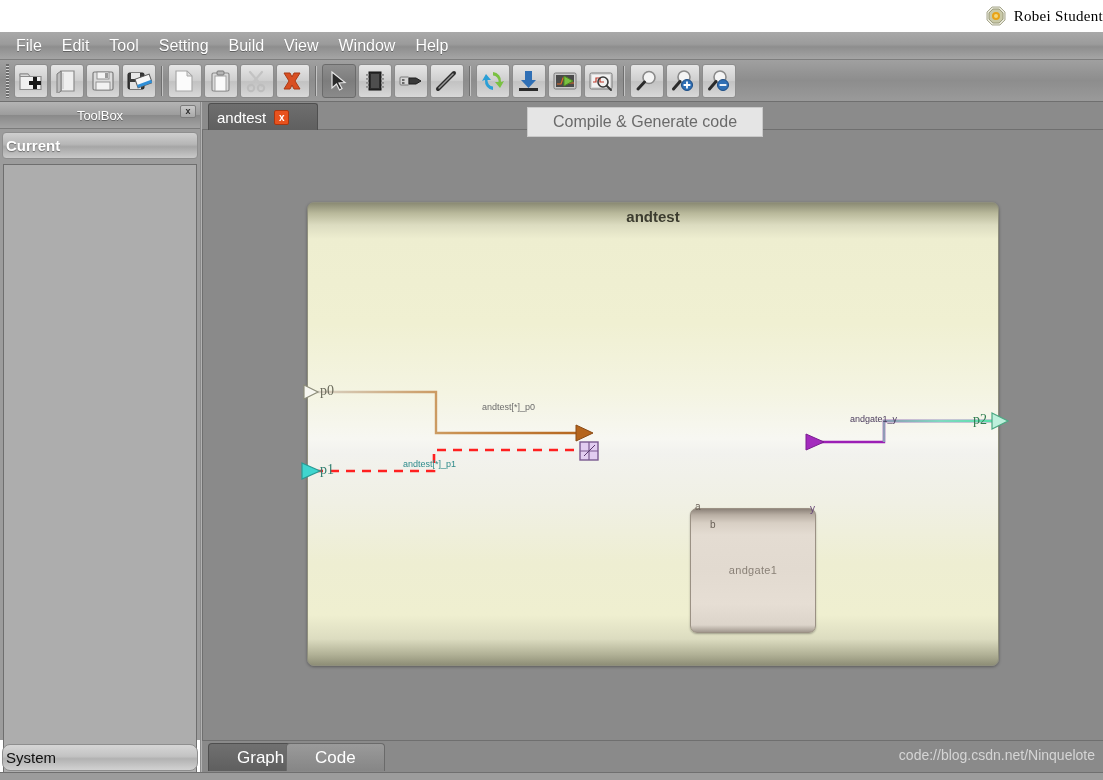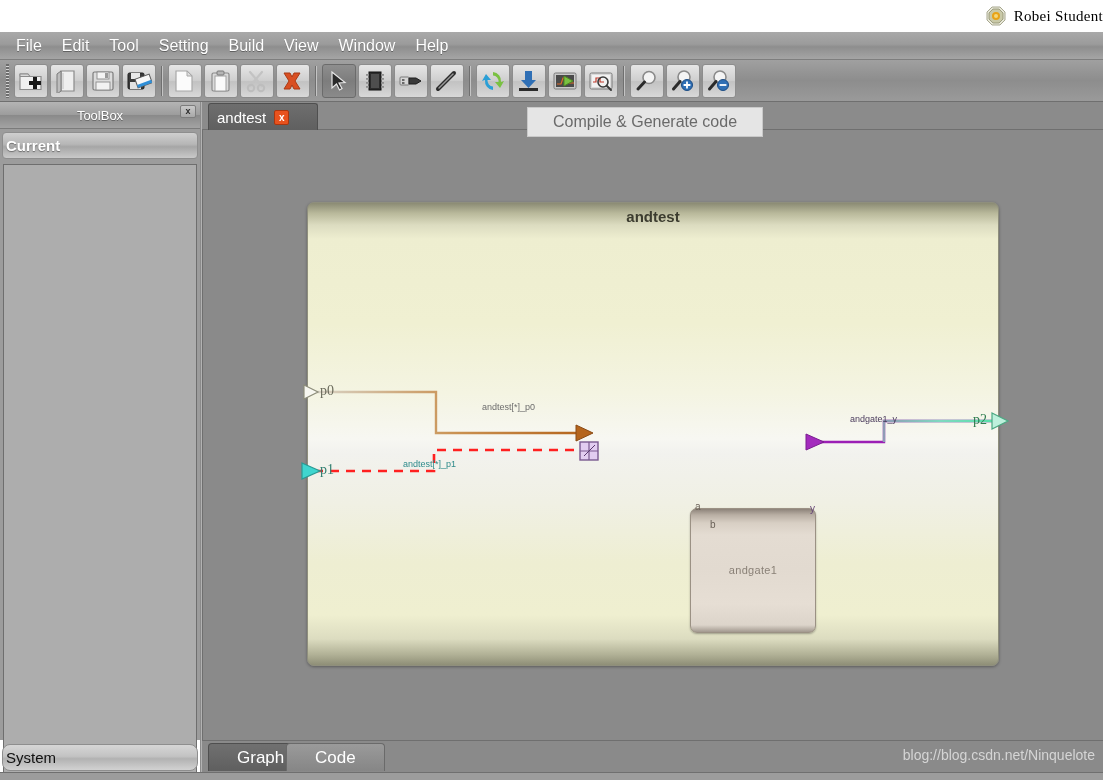--- a/index.html
+++ b/index.html
@@ -478,16 +478,16 @@
 
     <span class="wire-label" style="left:146px; top:199px; color:#6d6d6d;margin-left:28px;">andtest[*]_p0</span>
     <span class="wire-label" style="left:95px; top:256px; color:#2e8b8b;">andtest[*]_p1</span>
     <span class="wire-label" style="left:542px; top:211px; color:#4a3b5c;">andgate1_y</span>
   </div>
 </div>
 
 <div id="bottom-bar">
   <div class="view-tab" id="tab-graph">Graph</div>
   <div class="view-tab" id="tab-code">Code</div>
-  <div id="watermark">blog://blog.csdn.net/Ninquelote</div>
+  <div id="watermark">code://blog.csdn.net/Ninquelote</div>
 </div>
 
 <div id="app-bottom-edge"></div>
 
 </body></html>

